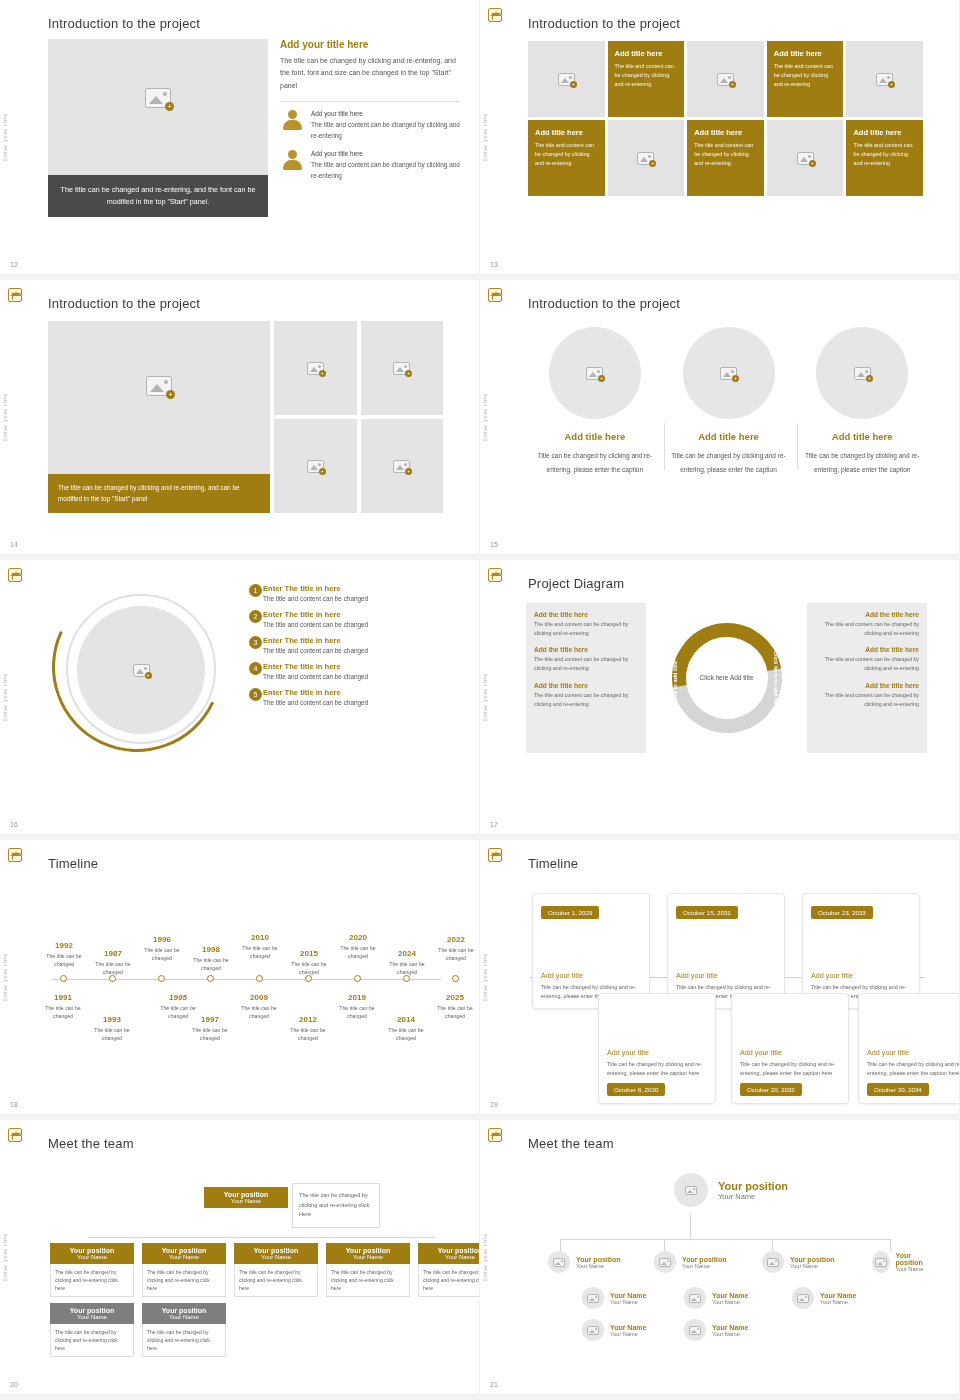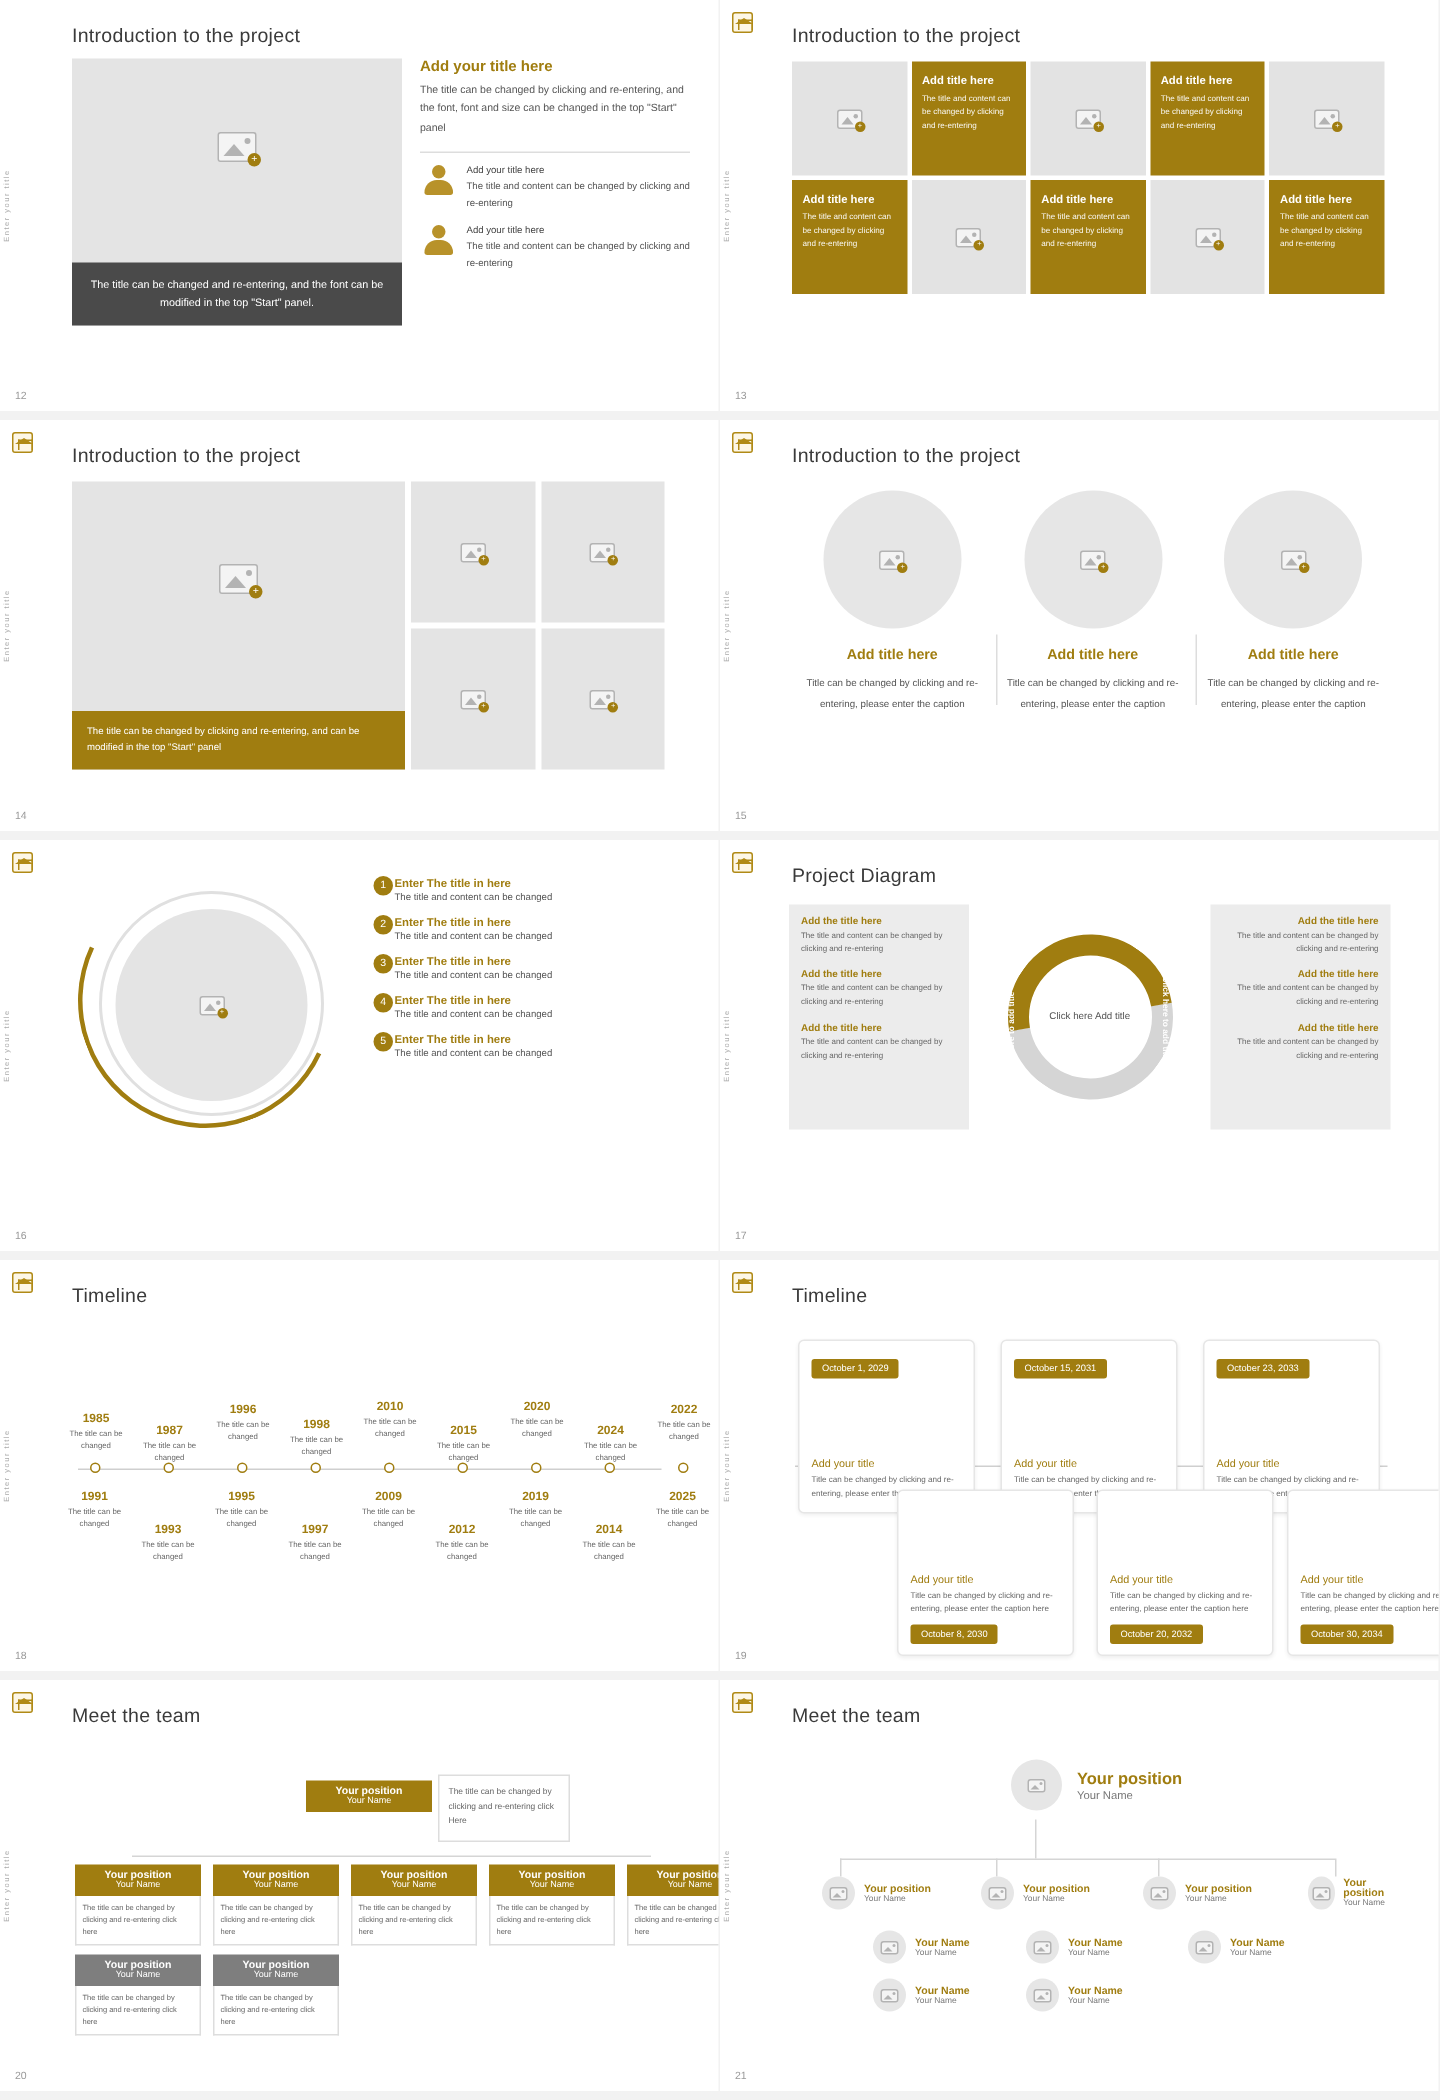--- a/index.html
+++ b/index.html
@@ -577,21 +577,21 @@
         <div class="tl-dot" style="left:63px;"></div>
         <div class="tl-dot" style="left:112px;"></div>
         <div class="tl-dot" style="left:161px;"></div>
         <div class="tl-dot" style="left:210px;"></div>
         <div class="tl-dot" style="left:259px;"></div>
         <div class="tl-dot" style="left:308px;"></div>
         <div class="tl-dot" style="left:357px;"></div>
         <div class="tl-dot" style="left:406px;"></div>
 
         <div class="tl-item" style="left:-6px;top:48px;">
-            <div class="tl-year">1985</div>
+            <div class="tl-year">1992</div>
             <div class="tl-desc">The title can be changed</div>
           </div>
         <div class="tl-item" style="left:43px;top:56px;">
             <div class="tl-year">1987</div>
             <div class="tl-desc">The title can be changed</div>
           </div>
         <div class="tl-item" style="left:92px;top:42px;">
             <div class="tl-year">1996</div>
             <div class="tl-desc">The title can be changed</div>
           </div>
@@ -621,21 +621,21 @@
           </div>
 
         <div class="tl-item" style="left:-7px;top:100px;">
             <div class="tl-year">1991</div>
             <div class="tl-desc">The title can be changed</div>
           </div>
         <div class="tl-item" style="left:42px;top:122px;">
             <div class="tl-year">1993</div>
             <div class="tl-desc">The title can be changed</div>
           </div>
-        <div class="tl-item" style="left:91px;top:100px;">
+        <div class="tl-item" style="left:108px;top:100px;font-style:italic;">
             <div class="tl-year">1995</div>
             <div class="tl-desc">The title can be changed</div>
           </div>
         <div class="tl-item" style="left:140px;top:122px;">
             <div class="tl-year">1997</div>
             <div class="tl-desc">The title can be changed</div>
           </div>
         <div class="tl-item" style="left:189px;top:100px;">
             <div class="tl-year">2009</div>
             <div class="tl-desc">The title can be changed</div>

